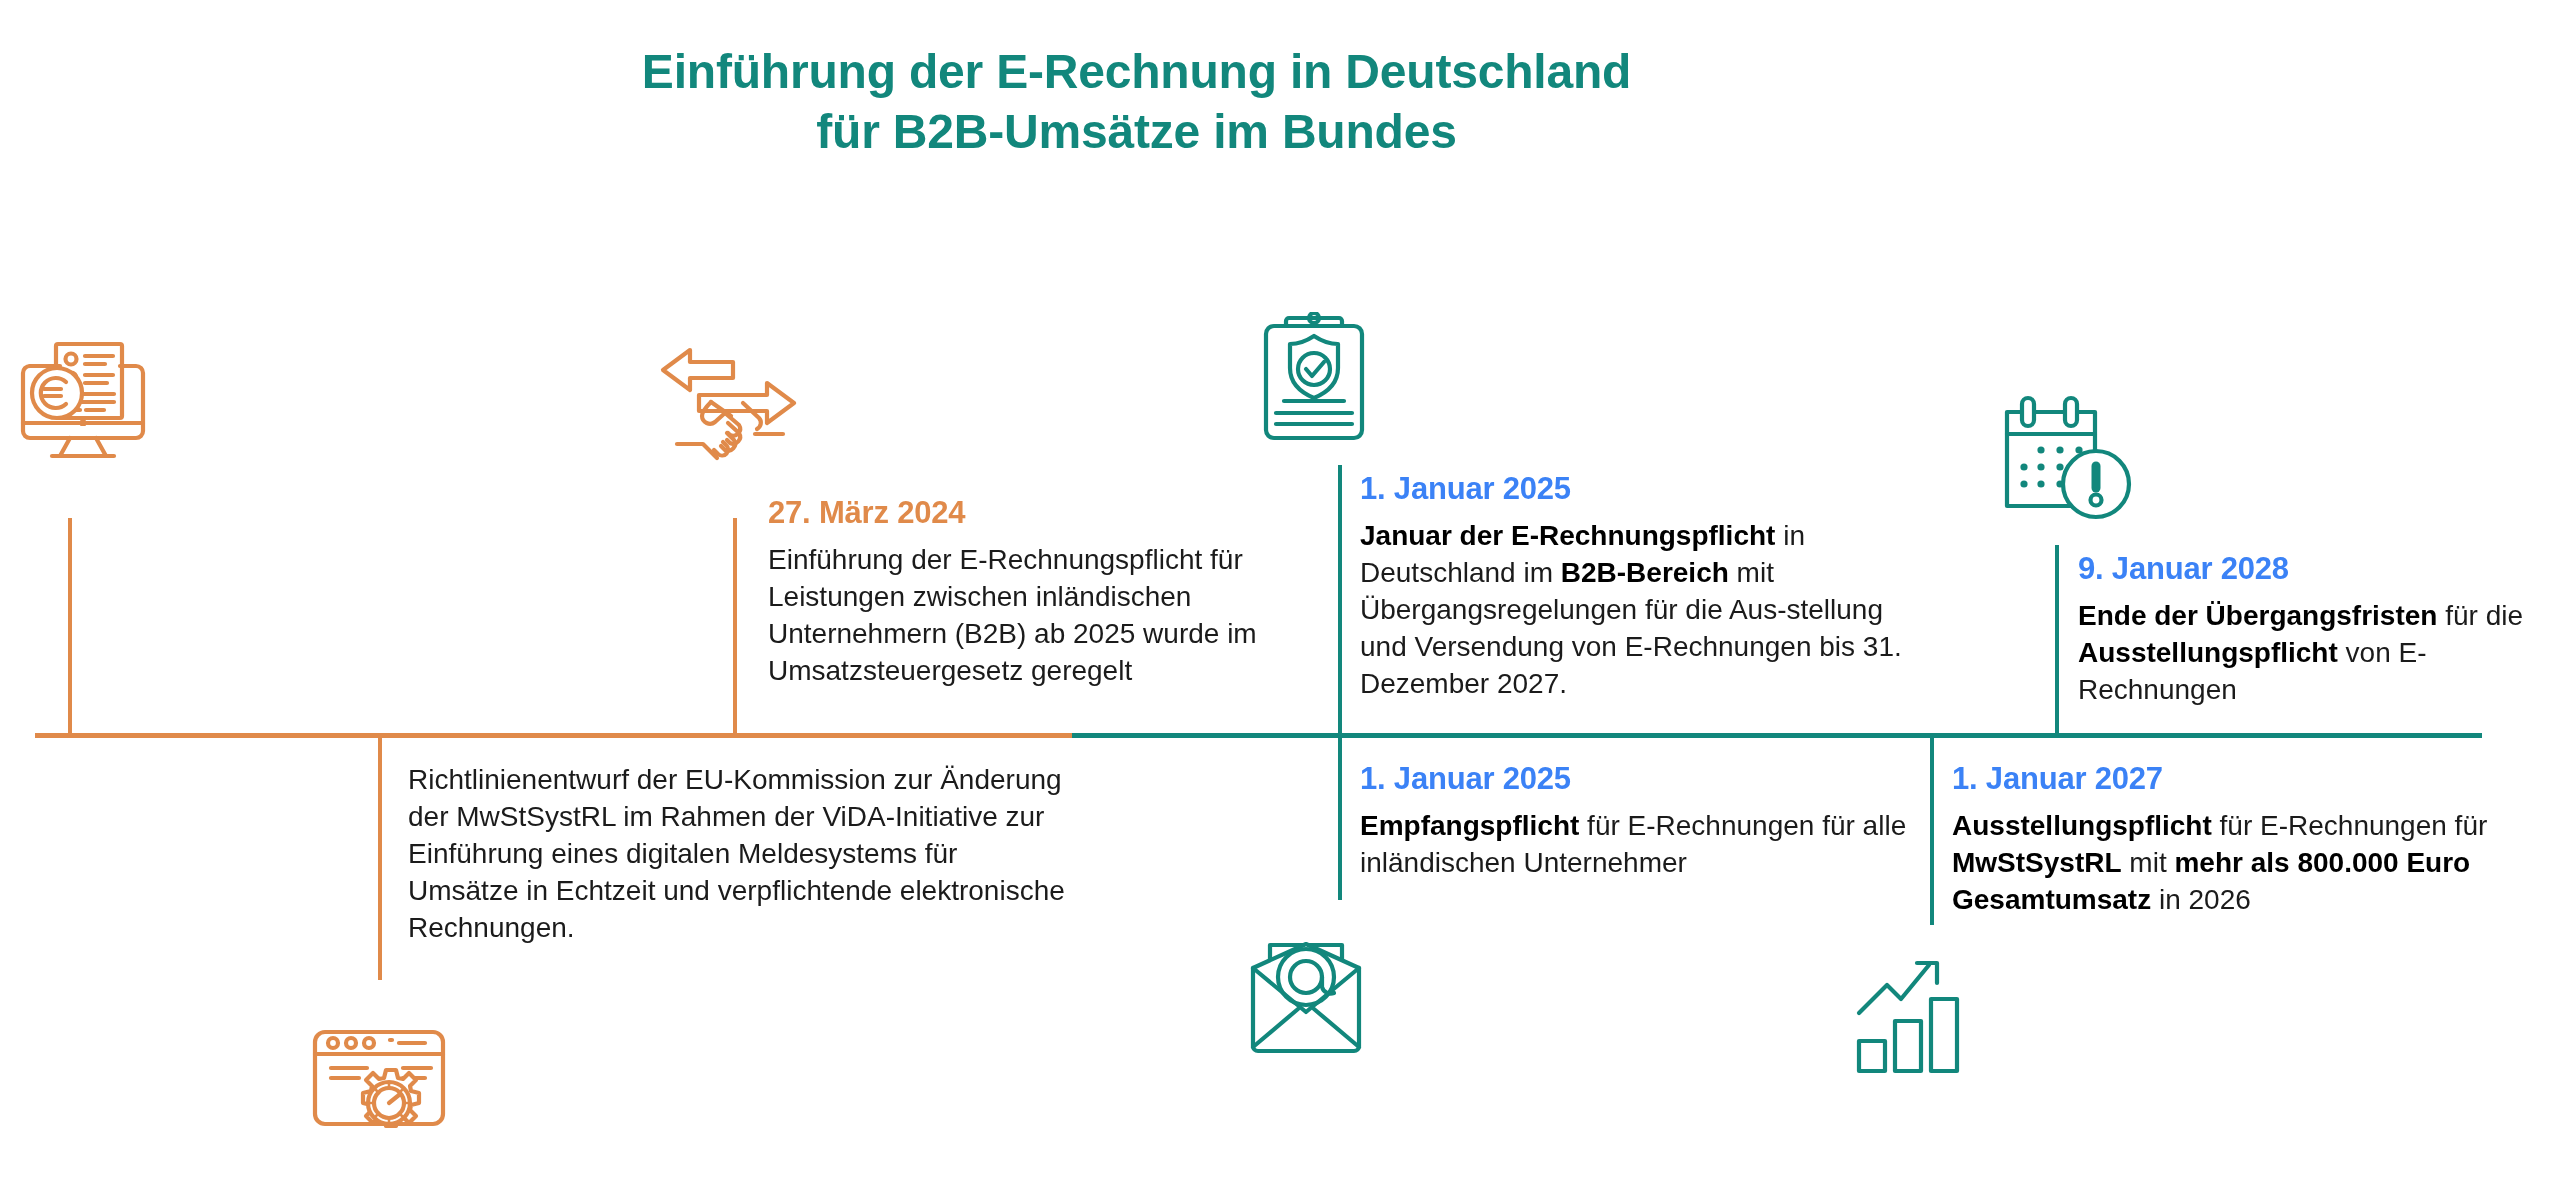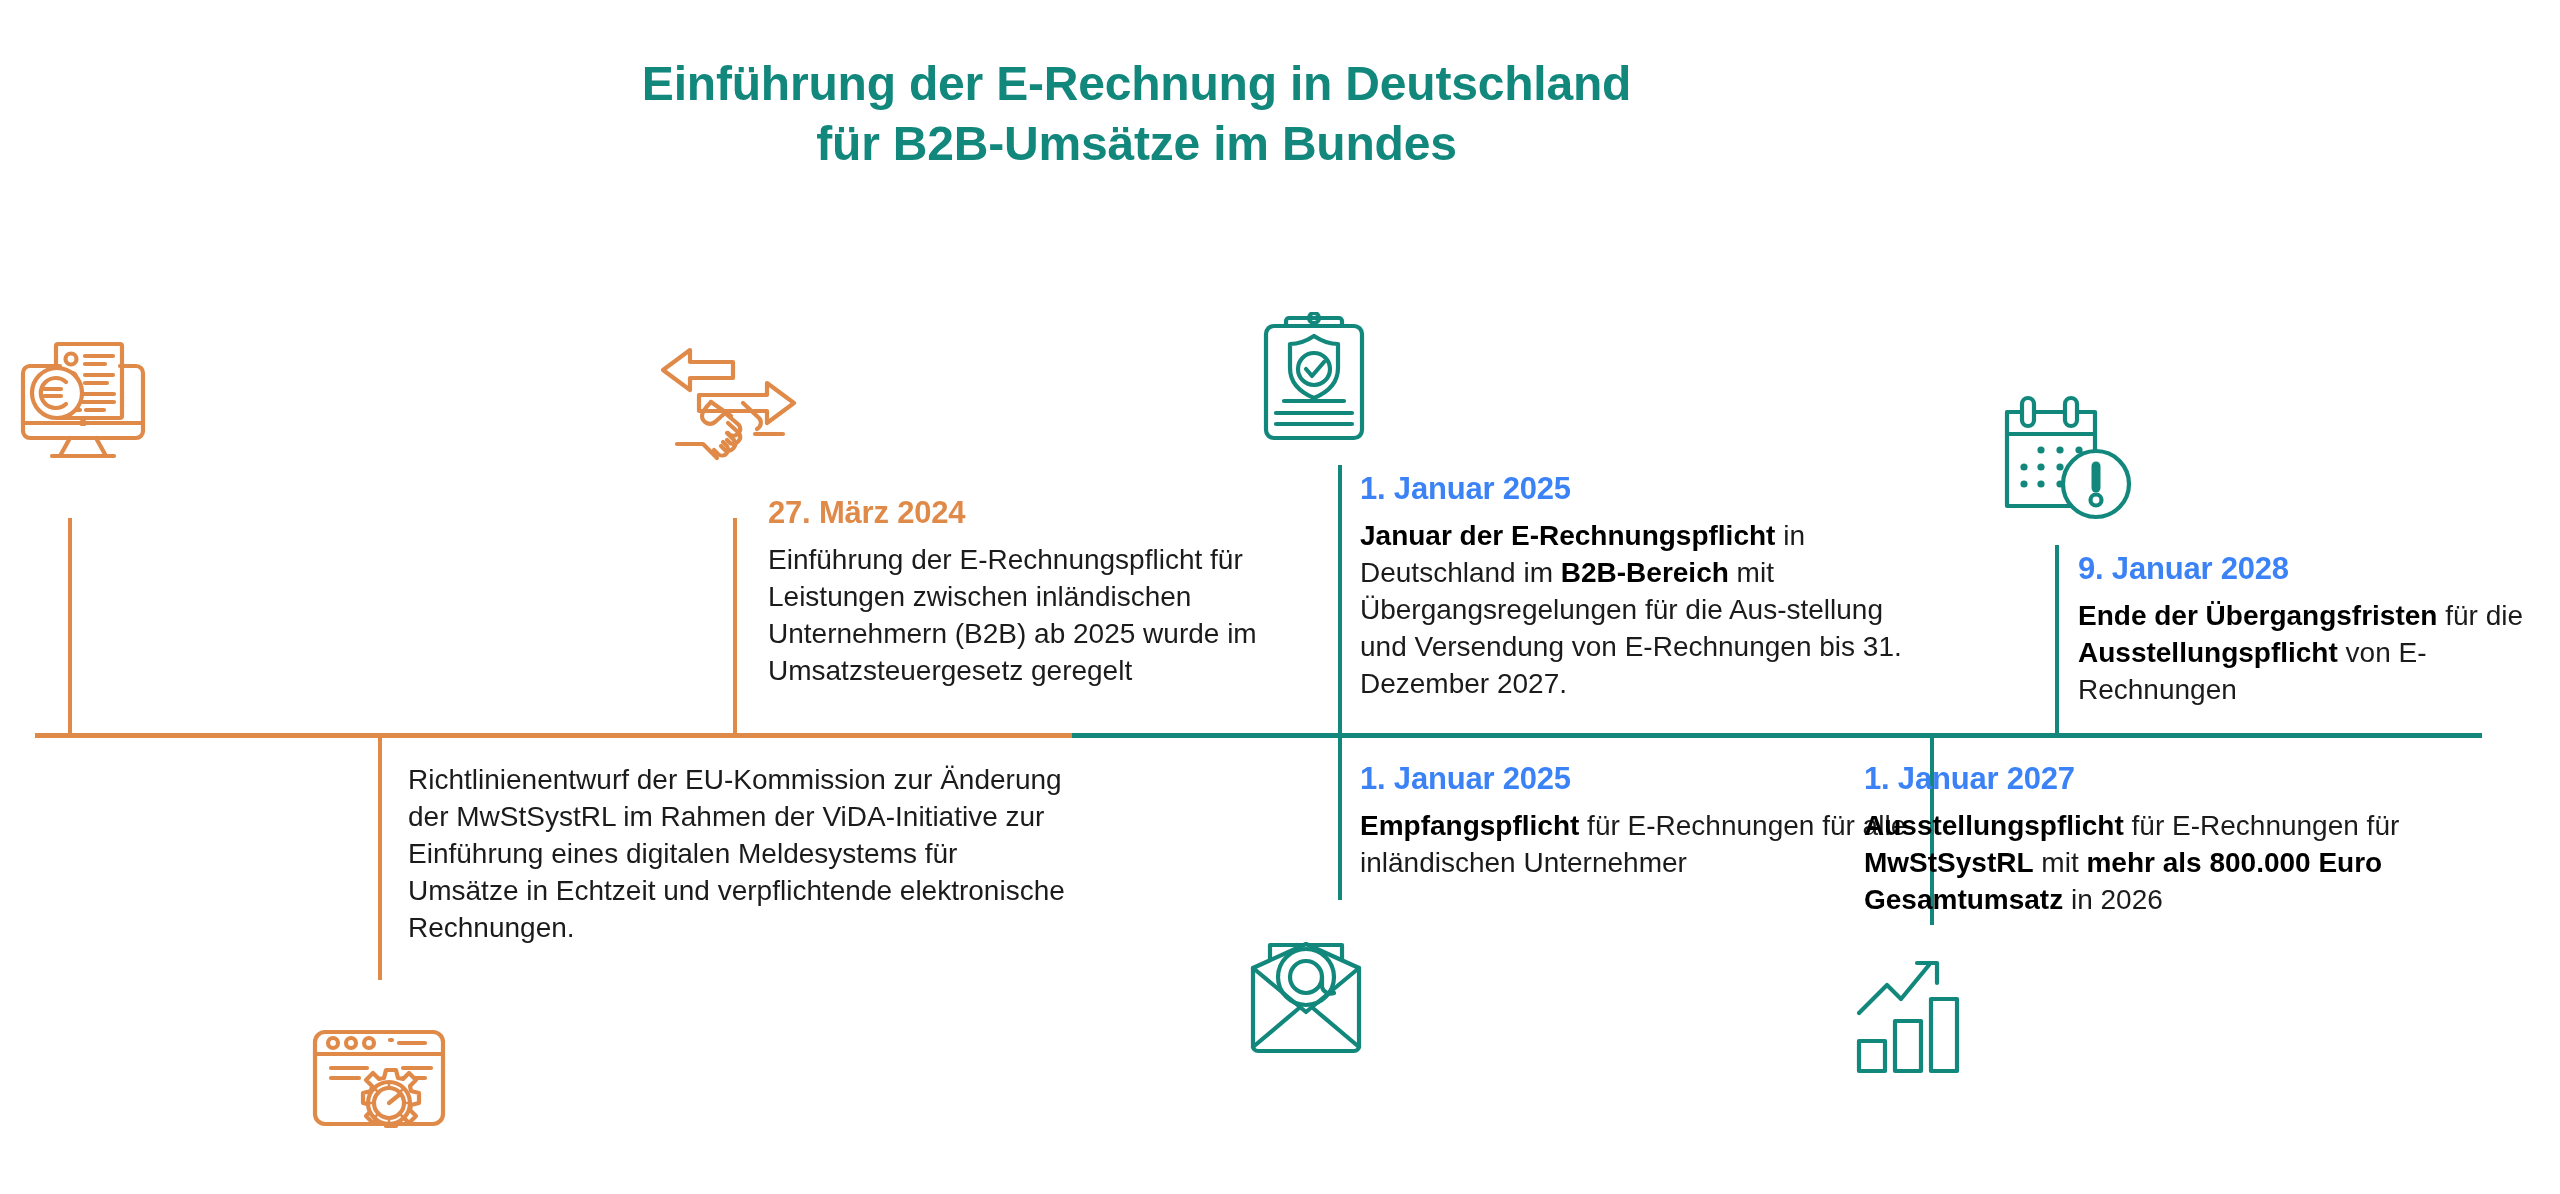--- a/index.html
+++ b/index.html
@@ -10,21 +10,20 @@
     -webkit-font-smoothing:antialiased;
   }
   .canvas{position:absolute;inset:0;}
 
   
   .title{
     position:absolute;left:0;top:42px;width:2273px;
     text-align:center;color:#12877C;
     font-size:48px;font-weight:bold;line-height:1.25;
     letter-spacing:-0.2px;
-    margin-top:12px;
   }
   .title .l2{display:block;}
 
   
   .axis{position:absolute;height:5px;top:733px;}
   .axis.orange{left:35px;width:1040px;background:#E08A4A;}
   .axis.teal{left:1072px;width:1410px;background:#12877C;}
 
   
   .conn{position:absolute;width:4px;}
@@ -88,21 +87,21 @@
 
   <div class="entry or" style="left:408px;top:762px;width:660px;">
     <div class="body">Richtlinienentwurf der EU-Kommission zur Änderung der MwStSystRL im Rahmen der ViDA-Initiative zur Einführung eines digitalen Meldesystems für Umsätze in Echtzeit und verpflichtende elektronische Rechnungen.</div>
   </div>
 
   <div class="entry te" style="left:1360px;top:762px;width:580px;">
     <div class="date">1. Januar 2025</div>
     <div class="body"><b>Empfangspflicht</b> für E-Rechnungen für alle inländischen Unternehmer</div>
   </div>
 
-  <div class="entry te" style="left:1864px;top:762px;width:580px;">
+  <div class="entry te" style="left:1952px;top:762px;width:580px;">
     <div class="date">1. Januar 2027</div>
     <div class="body"><b>Ausstellungspflicht</b> für E-Rechnungen für <b>MwStSystRL</b> mit <b>mehr als 800.000 Euro Gesamtumsatz</b> in 2026</div>
   </div>
 
   <div class="icon" style="left:8px;top:330px;">
     <svg width="170" height="150" viewBox="0 0 170 150" fill="none" stroke="#E08A4A" stroke-width="4.2" stroke-linecap="round" stroke-linejoin="round">
       <path d="M22 36h30"></path>
       <path d="M22 36a7 7 0 0 0-7 7v58a7 7 0 0 0 7 7h106a7 7 0 0 0 7-7V43a7 7 0 0 0-7-7h-16"></path>
       <path d="M15 93h120"></path>
       <rect x="72" y="90" width="6" height="6" rx="1" fill="#E08A4A" stroke="none"></rect>

